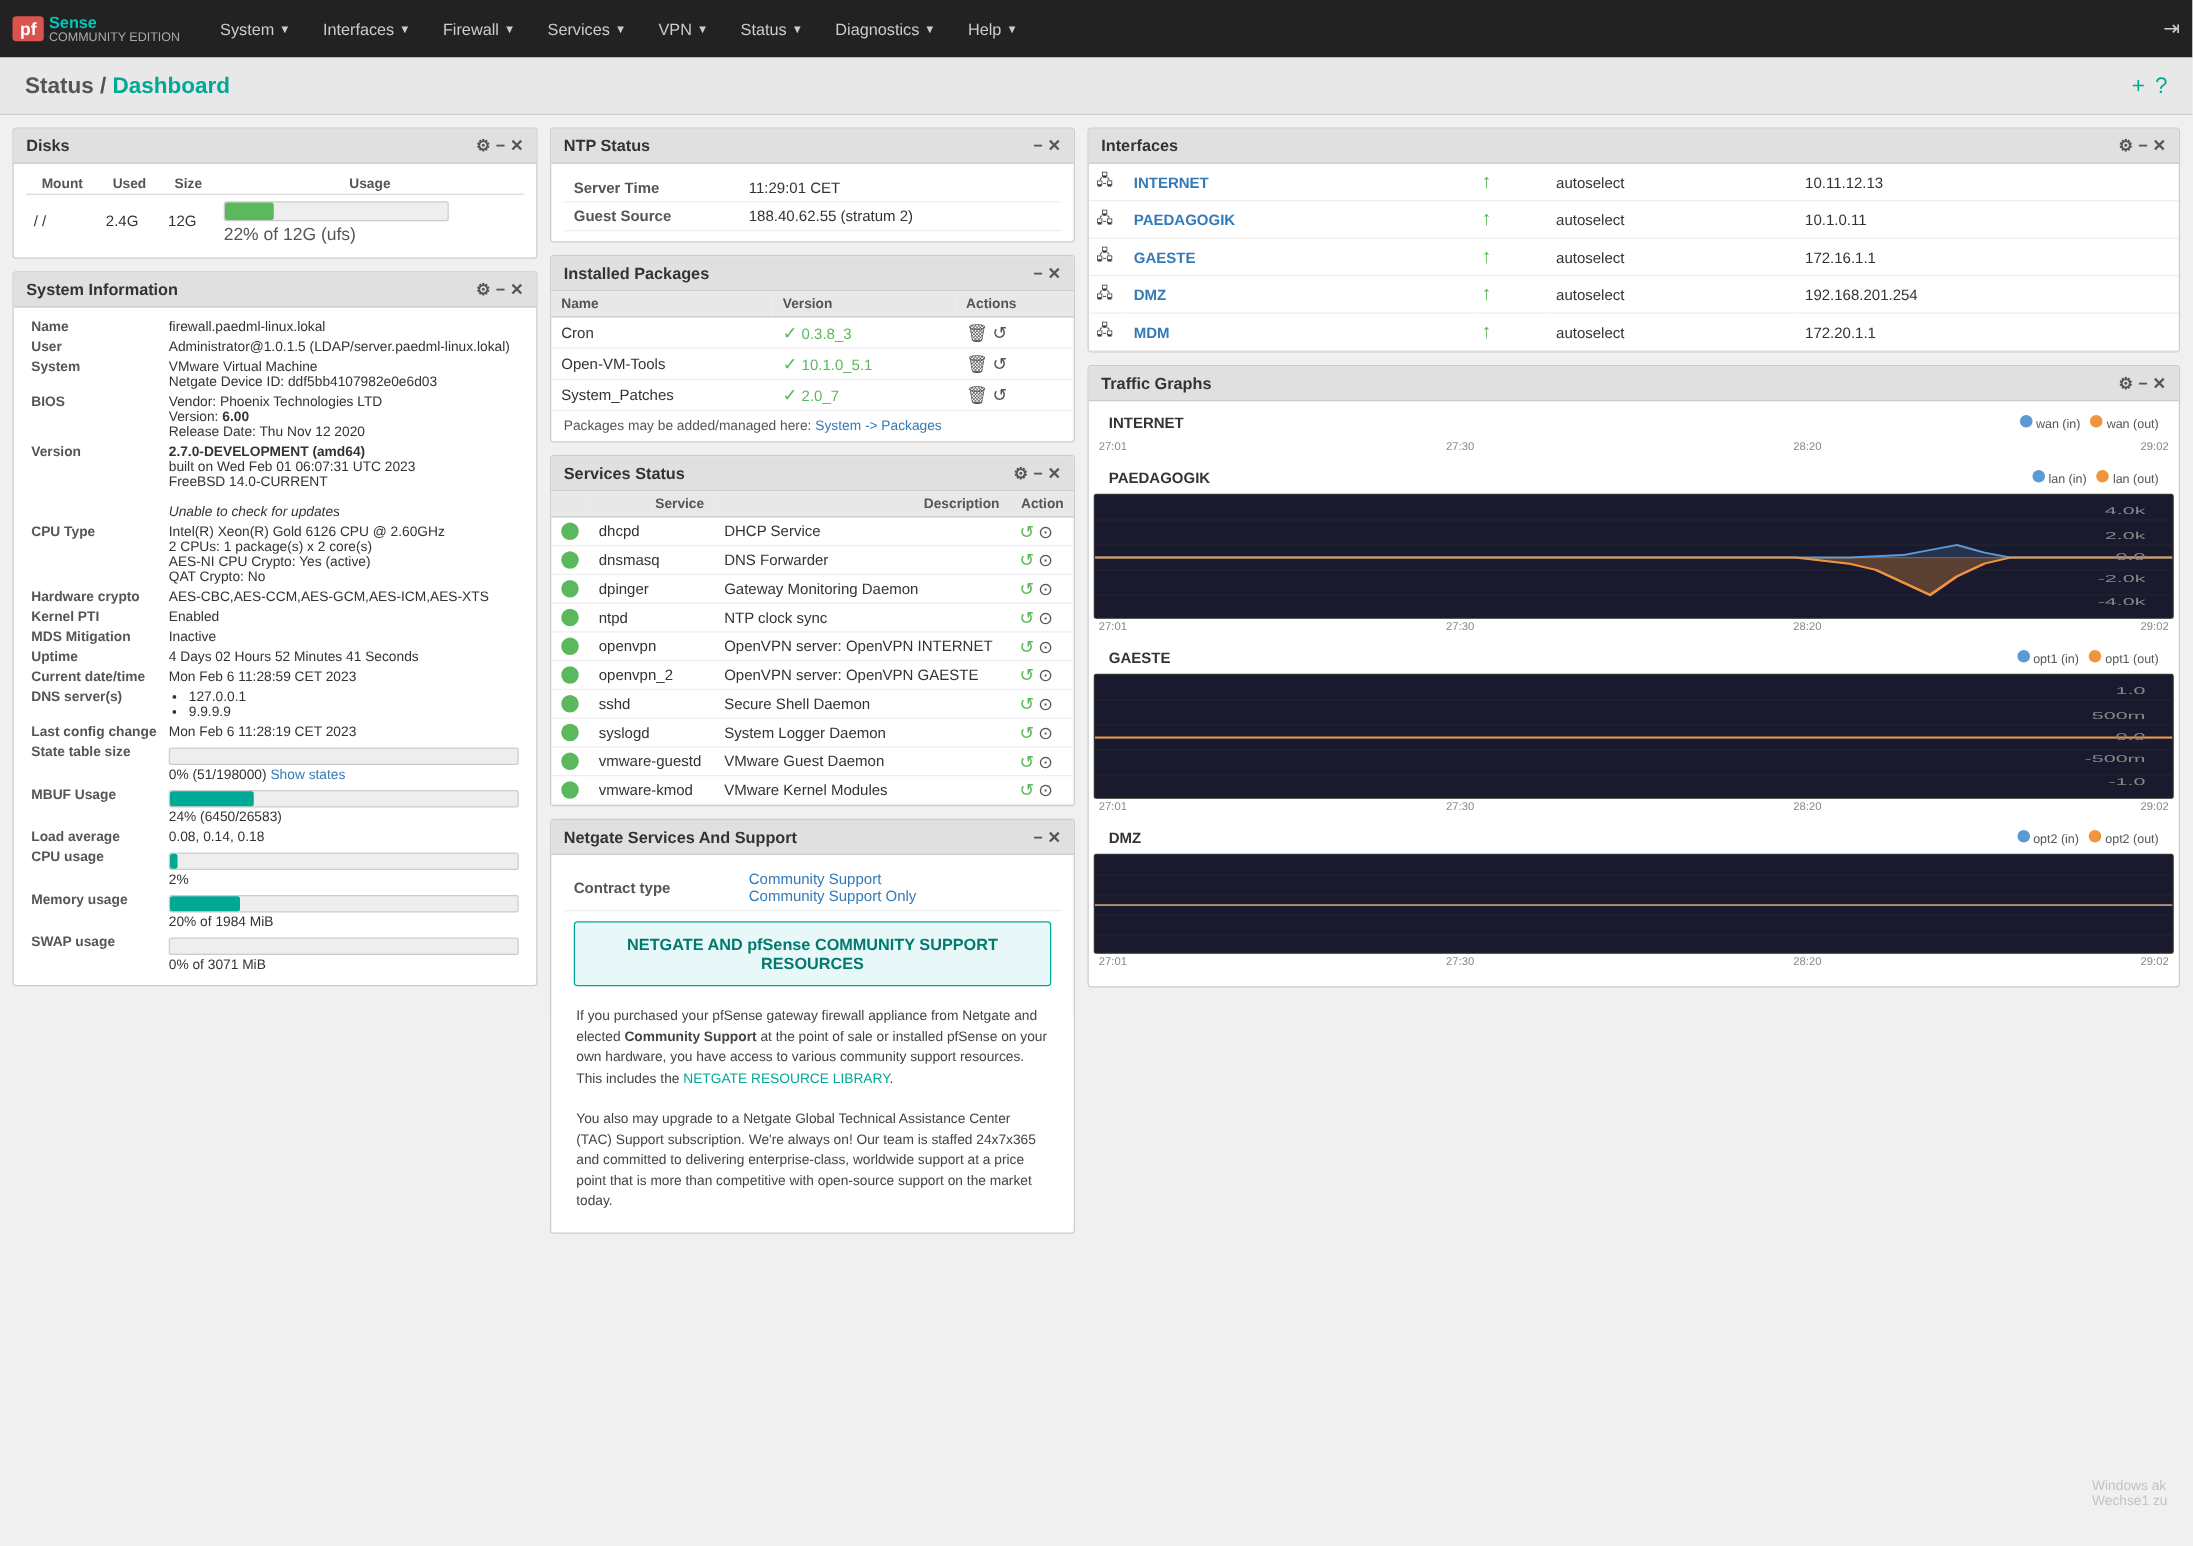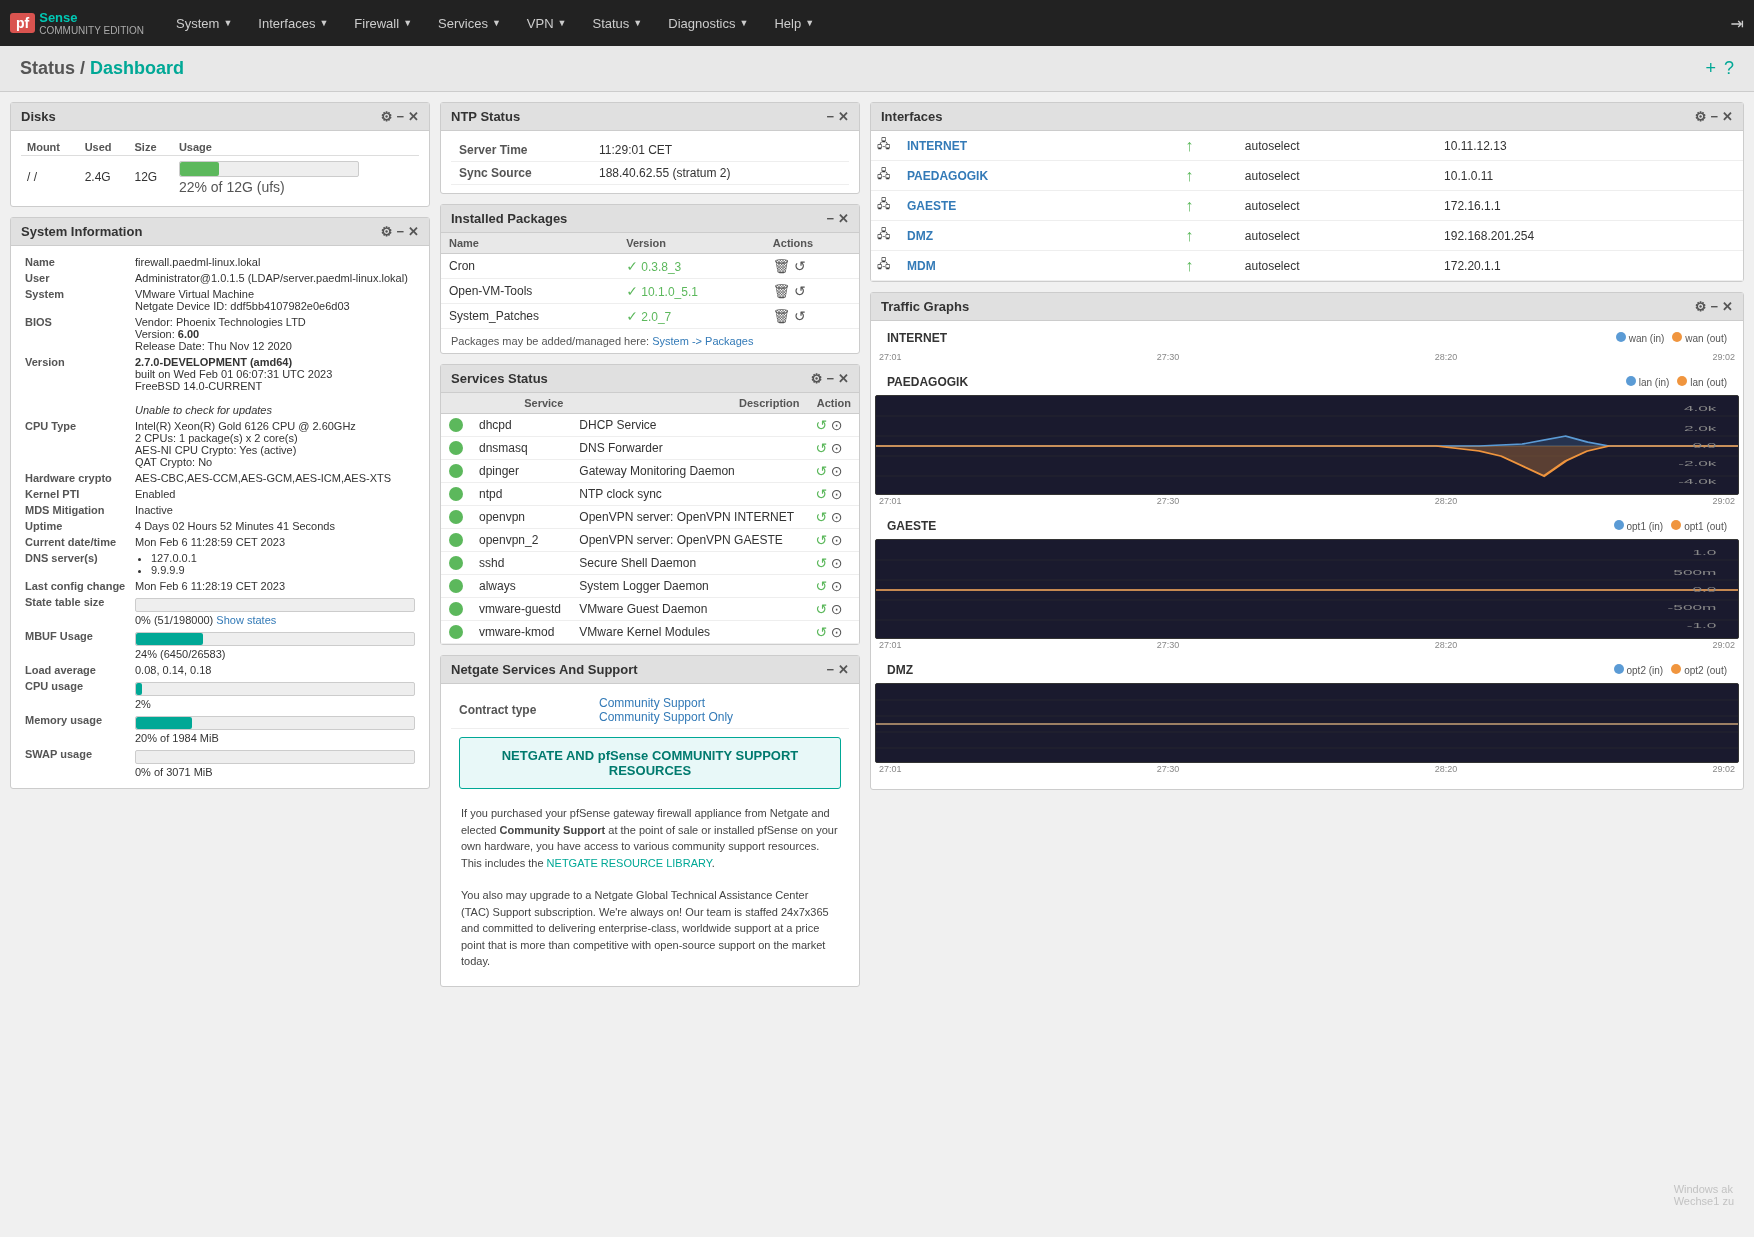--- a/index.html
+++ b/index.html
@@ -90,21 +90,21 @@
     .panel-header-actions { display: flex; gap: 4px; align-items: center; }
     .panel-icon {
       cursor: pointer;
       color: #555;
       font-size: 13px;
     }
     .panel-body { padding: 8px 10px; }
 
     
     .table-plain { width: 100%; border-collapse: collapse; }
-    .table-plain th { font-weight: bold; color: #555; text-align: left; padding: 2px 6px; border-bottom: 1px solid #ddd; font-size: 11px; }
+    .table-plain th { font-weight: bold; color: #555; text-align: center; padding: 2px 6px; border-bottom: 1px solid #ddd; font-size: 11px; }
     .table-plain td { padding: 3px 6px; }
     .progress-bar-outer { background: #eee; border: 1px solid #ccc; border-radius: 2px; height: 16px; width: 180px; margin: 2px 0; }
     .progress-bar-inner { background: #5cb85c; height: 100%; border-radius: 2px; }
     .progress-label { font-size: 14px; color: #555; }
 
     
     .info-table { width: 100%; border-collapse: collapse; }
     .info-table td { padding: 2px 4px; vertical-align: top; font-size: 11px; }
     .info-table td:first-child { color: #555; font-weight: bold; width: 130px; white-space: nowrap; }
     .info-table td:last-child { color: #333; }
@@ -395,21 +395,21 @@
         </div>
       </div>
       <div class="panel-body">
         <table class="ntp-table">
           <tbody>
               <tr>
             <td>Server Time</td>
             <td>11:29:01 CET</td>
           </tr>
           <tr>
-            <td>Sync Source</td>
+            <td>Guest Source</td>
             <td>188.40.62.55 (stratum 2)</td>
           </tr>
         </tbody>
           </table>
       </div>
     </div>
 
     <div class="panel">
       <div class="panel-header">
         <span>Installed Packages</span>
@@ -517,21 +517,21 @@
               <td><span class="act-icon act-icon-green">↺</span> <span class="act-icon">⊙</span></td>
             </tr>
             <tr>
               <td><span class="status-dot"></span></td>
               <td>sshd</td>
               <td>Secure Shell Daemon</td>
               <td><span class="act-icon act-icon-green">↺</span> <span class="act-icon">⊙</span></td>
             </tr>
             <tr>
               <td><span class="status-dot"></span></td>
-              <td>always</td>
+              <td>syslogd</td>
               <td>System Logger Daemon</td>
               <td><span class="act-icon act-icon-green">↺</span> <span class="act-icon">⊙</span></td>
             </tr>
             <tr>
               <td><span class="status-dot"></span></td>
               <td>vmware-guestd</td>
               <td>VMware Guest Daemon</td>
               <td><span class="act-icon act-icon-green">↺</span> <span class="act-icon">⊙</span></td>
             </tr>
             <tr>

